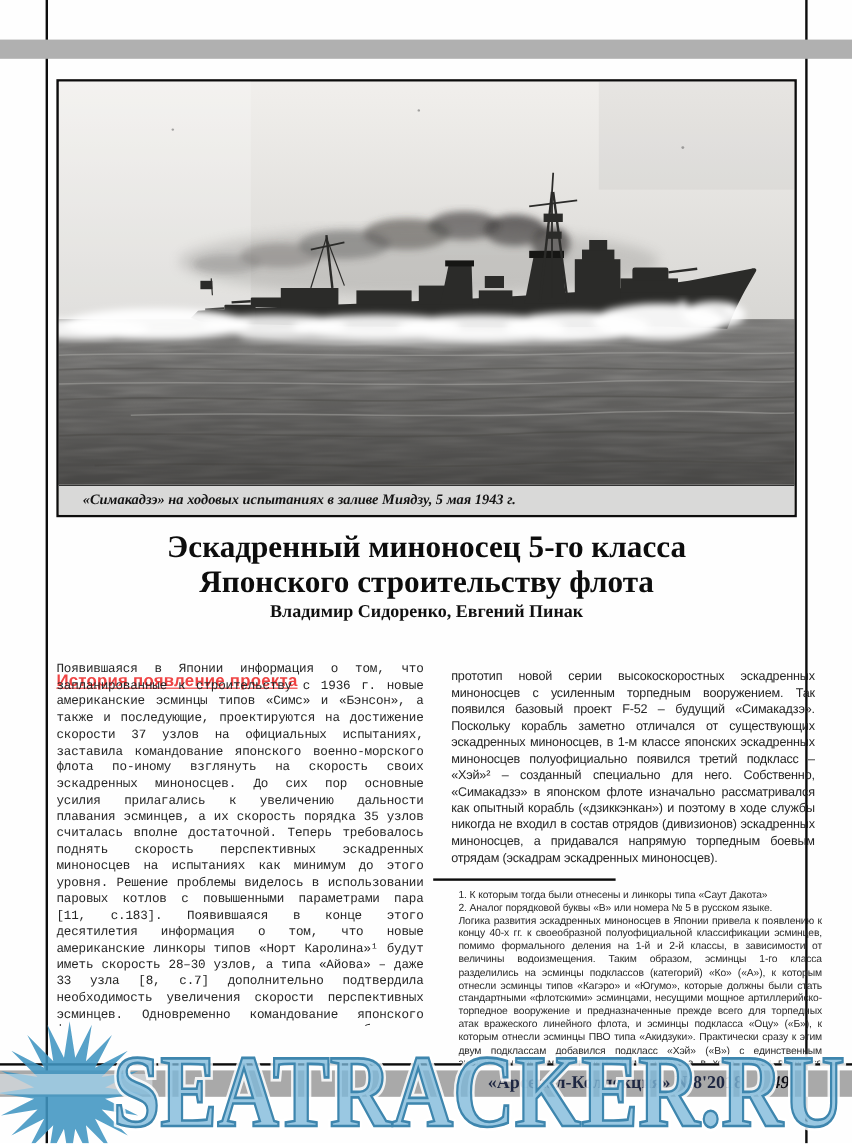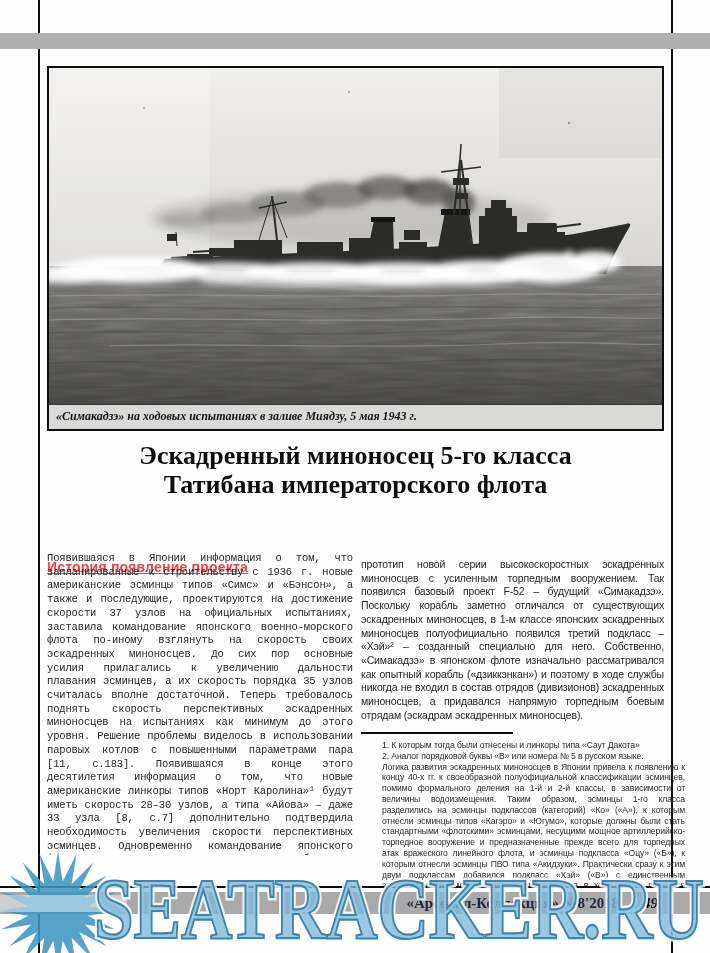--- a/index.html
+++ b/index.html
@@ -8,33 +8,33 @@
   .vline{position:absolute;top:0;width:2px;height:953px;background:#0d0d0d;z-index:1;}
   .vline-left{left:38px;}
   .vline-right{left:671px;}
   .graybar{position:absolute;left:0;width:710px;background:#b0b0b0;z-index:2;}
   .topbar{top:33px;height:16px;}
   .photo-frame{position:absolute;left:47px;top:66px;width:617px;height:365px;
                border:2px solid #0d0d0d;box-sizing:border-box;background:#e8e7e4;z-index:3;}
   .photo-frame svg{display:block;}
   .caption{height:25px;background:#d9d9d8;border-top:1px solid #333;box-sizing:border-box;
            font-family:"Liberation Serif", serif;font-style:italic;font-weight:bold;
-           font-size:12px;line-height:23px;color:#141414;padding-left:7px;}
+           font-size:12px;line-height:23px;color:#141414;padding-left:20px;}
   .title-block{position:absolute;left:47px;top:441px;width:617px;text-align:center;z-index:3;}
   .title-line{font-family:"Liberation Serif", serif;font-weight:700;font-size:26px;
               line-height:29px;color:#0d0d0d;}
   .authors{margin-top:3px;font-family:"Liberation Serif", serif;font-weight:700;
            font-size:15px;color:#101010;}
   .section-heading{position:absolute;left:47px;top:559px;width:306px;
                    font-weight:700;font-size:14px;letter-spacing:.2px;color:#ef4444;z-index:3;text-decoration:underline;}
   .col{position:absolute;font-size:10.5px;line-height:13.7px;letter-spacing:-0.15px;
        color:#262626;text-align:justify;z-index:3;}
   .col p{margin:0;}
   .col-left{left:47px;top:552px;width:306px;height:303px;overflow:hidden;font-family:Liberation Mono, monospace;}
-  .col-right{left:361px;top:558px;width:303px;}
+  .col-right{left:376px;top:558px;width:303px;}
   .indent{text-indent:11px;}
   .fn-rule{position:absolute;left:361px;top:732px;width:152px;height:2px;background:#0c0c0c;z-index:3;}
   .footnotes{position:absolute;left:361px;top:740px;width:303px;height:146px;overflow:hidden;
              font-size:8.6px;line-height:10.8px;letter-spacing:-0.1px;color:#2a2a2a;
              text-align:justify;z-index:3;margin-left:21px;}
   .footnotes .fn-line{text-align:left;}
   .bottom-rule{position:absolute;left:0;top:886px;width:710px;height:2px;background:#0c0c0c;z-index:3;}
   .footer-bar{position:absolute;left:0;top:892px;width:710px;height:22px;background:#a9a9a9;
               z-index:4;text-align:right;padding-right:52px;box-sizing:border-box;
               font-family:"Liberation Serif", serif;font-weight:700;font-size:15px;line-height:22px;}
@@ -160,21 +160,22 @@
         <path d="M0,228 C140,224 280,231 420,227 C520,224 580,228 613,226"></path>
         <path d="M0,252 C150,248 300,256 450,250 C540,247 590,252 613,250"></path>
         <path d="M60,278 C180,274 320,282 450,276 C540,272 590,278 613,276"></path>
       </g>
     </svg>
     <div class="caption">«Симакадзэ» на ходовых испытаниях в заливе Миядзу, 5 мая 1943 г.</div>
   </div>
 
   <div class="title-block">
     <div class="title-line">Эскадренный миноносец 5-го класса</div>
-    <div class="title-line">Татибана императорского флота</div>
+    <div class="title-line">Японского строительству флота</div>
+    <div class="authors">Владимир Сидоренко, Евгений Пинак</div>
   </div>
 
   <div class="section-heading">История появление проекта</div>
 
   <div class="col col-left">
     <p>Появившаяся в Японии информация о том, что запланированные к строительству с 1936 г. новые американские эсминцы типов «Симс» и «Бэнсон», а также и последующие, проектируются на достижение скорости 37 узлов на официальных испытаниях, заставила командование японского военно-морского флота по-иному взглянуть на скорость своих эскадренных миноносцев. До сих пор основные усилия прилагались к увеличению дальности плавания эсминцев, а их скорость порядка 35 узлов считалась вполне достаточной. Теперь требовалось поднять скорость перспективных эскадренных миноносцев на испытаниях как минимум до этого уровня. Решение проблемы виделось в использовании паровых котлов с повышенными параметрами пара [11, с.183]. Появившаяся в конце этого десятилетия информация о том, что новые американские линкоры типов «Норт Каролина»¹ будут иметь скорость 28–30 узлов, а типа «Айова» – даже 33 узла [8, с.7] дополнительно подтвердила необходимость увеличения скорости перспективных эсминцев. Одновременно командование японского флота попыталось решить еще одну проблему – увеличение числа торпед в бортовом залпе эсминца.</p>
     <p class="indent">Для проверки правильности новых технических решений было решено спроектировать и построить один опытный эсминец, предназначенный для натурных испытаний энергетической установки на высоких параметрах пара и как</p>
   </div>
 
   <div class="col col-right">

